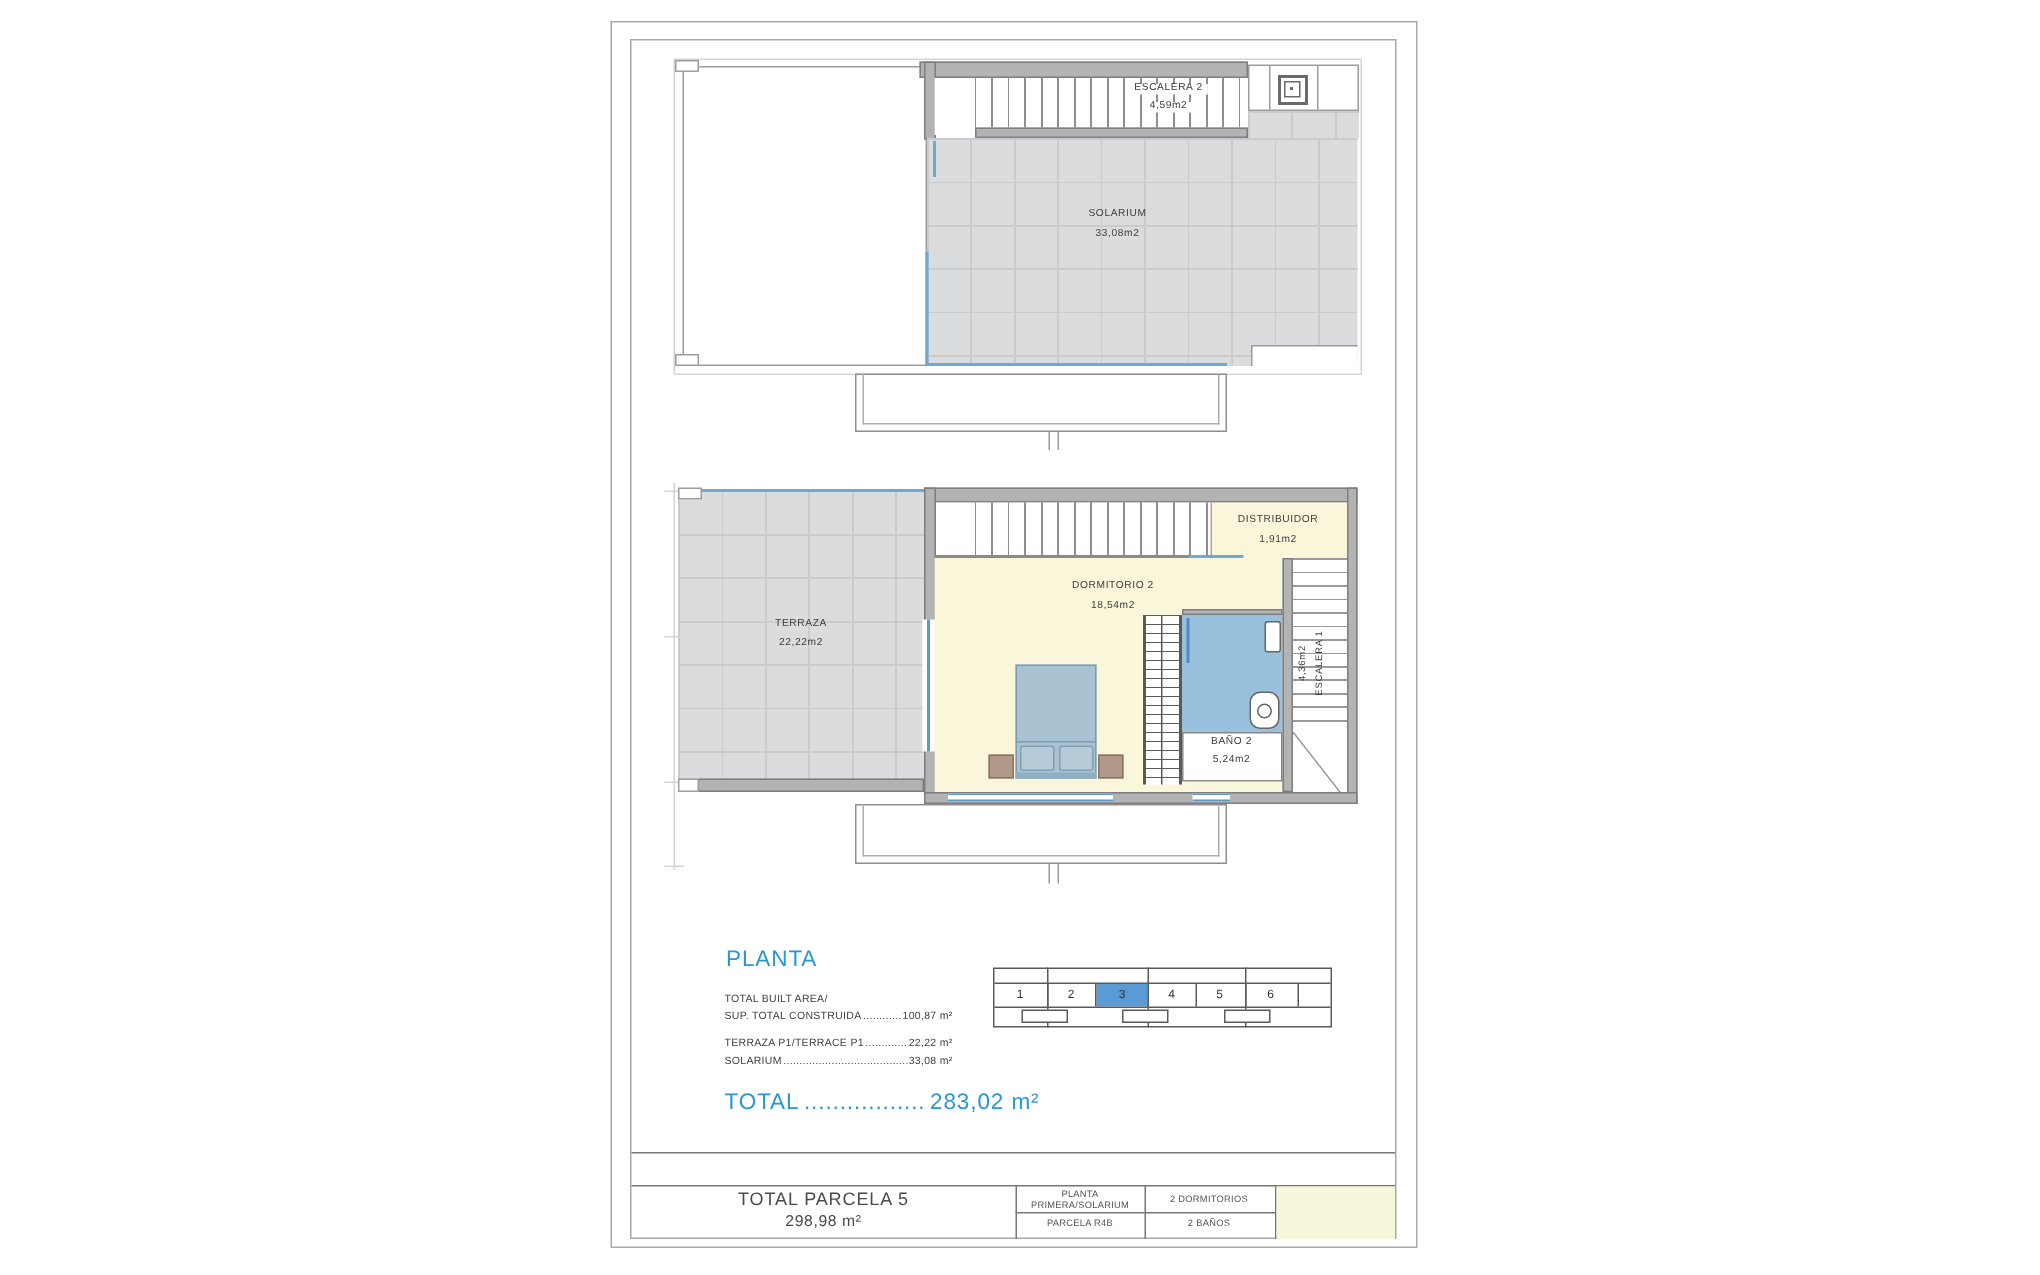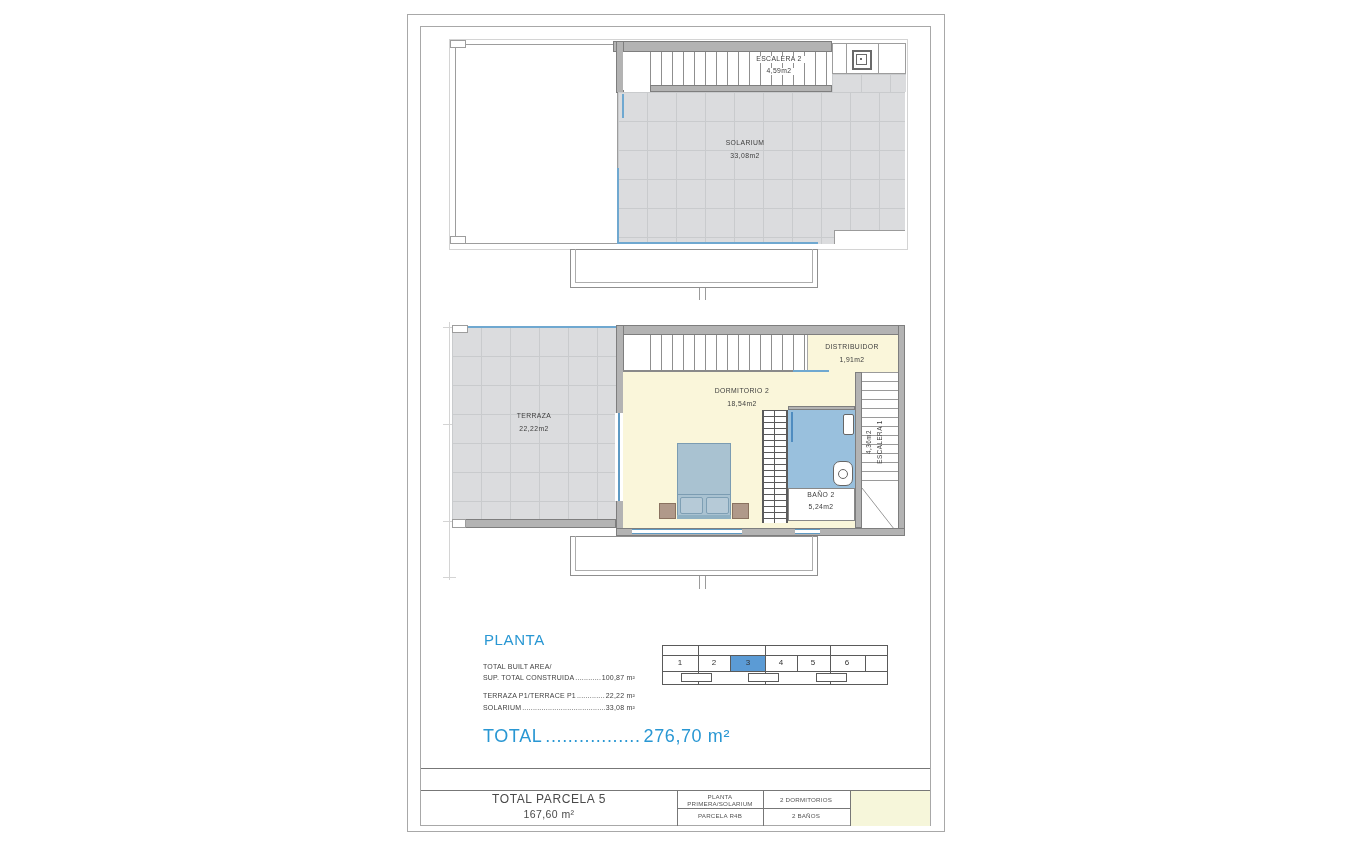--- a/index.html
+++ b/index.html
@@ -124,21 +124,21 @@
   #p1-balc-inner{left:575px;top:536px;width:238px;height:35px;}
   #p1-tick{left:699px;top:576px;width:7px;height:13px;}
 
   
   #areas-title{left:484px;top:631px;font-size:15px;color:#2997d3;letter-spacing:.6px;}
   #areas-rows{left:483px;top:661px;width:152px;font-size:7px;color:#424242;letter-spacing:.2px;}
   #areas-rows *{position:static;}
   .arow{display:flex;align-items:baseline;line-height:1.6;white-space:nowrap;}
   .arow .dots{flex:1 1 auto;overflow:hidden;margin:0 1px;}
   .agap{display:block;height:7px;}
-  #areas-total{left:483px;top:726px;display:flex;align-items:baseline;font-size:18px;
+  #areas-total{left:483px;top:726px;display:flex;align-items:baseline;font-size:15px;
                color:#2997d3;letter-spacing:.6px;white-space:nowrap;}
   #areas-total *{position:static;}
   #areas-total .dots{margin:0 3px;}
 
   
   #kp-outer{left:662px;top:645px;width:226px;height:40px;border:1px solid #5a5a5a;}
   .kp-h{background:#5a5a5a;height:1px;left:663px;width:224px;}
   #kp-h1{top:655px;} #kp-h2{top:671px;}
   .kp-v{background:#5a5a5a;width:1px;top:656px;height:15px;}
   #kp-v1{left:698px;}#kp-v2{left:730px;}#kp-v3{left:765px;}#kp-v4{left:797px;}
@@ -298,21 +298,21 @@
     </div>
     <div class="arow">
       <span>SOLARIUM</span>
       <span class="dots">..................................................................</span>
       <span class="val">33,08 m²</span>
     </div>
   </div>
   <div id="areas-total">
     <span>TOTAL</span>
     <span class="dots">.................</span>
-    <span>276,70 m²</span>
+    <span>283,02 m²</span>
   </div>
 
   <div id="kp-outer"></div>
   <div id="kp-hl"></div>
   <div id="kp-h1" class="kp-h"></div>
   <div id="kp-h2" class="kp-h"></div>
   <div id="kp-vf1" class="kp-vfull"></div>
   <div id="kp-vf2" class="kp-vfull"></div>
   <div id="kp-vf3" class="kp-vfull"></div>
   <div id="kp-v1" class="kp-v"></div>
@@ -333,20 +333,20 @@
 
   <div id="tb-line1" class="tb-line"></div>
   <div id="tb-line2" class="tb-line"></div>
   <div id="tb-v1" class="tb-v"></div>
   <div id="tb-v2" class="tb-v"></div>
   <div id="tb-v3" class="tb-v"></div>
   <div id="tb-yellow"></div>
   <div id="tb-hd1" class="tb-line"></div>
   <div id="tb-hd2" class="tb-line"></div>
   <div id="tb-parcel-title" class="lbl">TOTAL PARCELA 5</div>
-  <div id="tb-parcel-area" class="lbl">167,60 m²</div>
+  <div id="tb-parcel-area" class="lbl">298,98 m²</div>
   <div id="tb-planta1" class="lbl tb-small">PLANTA</div>
   <div id="tb-planta2" class="lbl tb-small">PRIMERA/SOLARIUM</div>
   <div id="tb-parcela" class="lbl tb-small">PARCELA R4B</div>
   <div id="tb-dorm" class="lbl tb-small">2 DORMITORIOS</div>
   <div id="tb-banos" class="lbl tb-small">2 BAÑOS</div>
 
 </div>
 
 </body></html>

